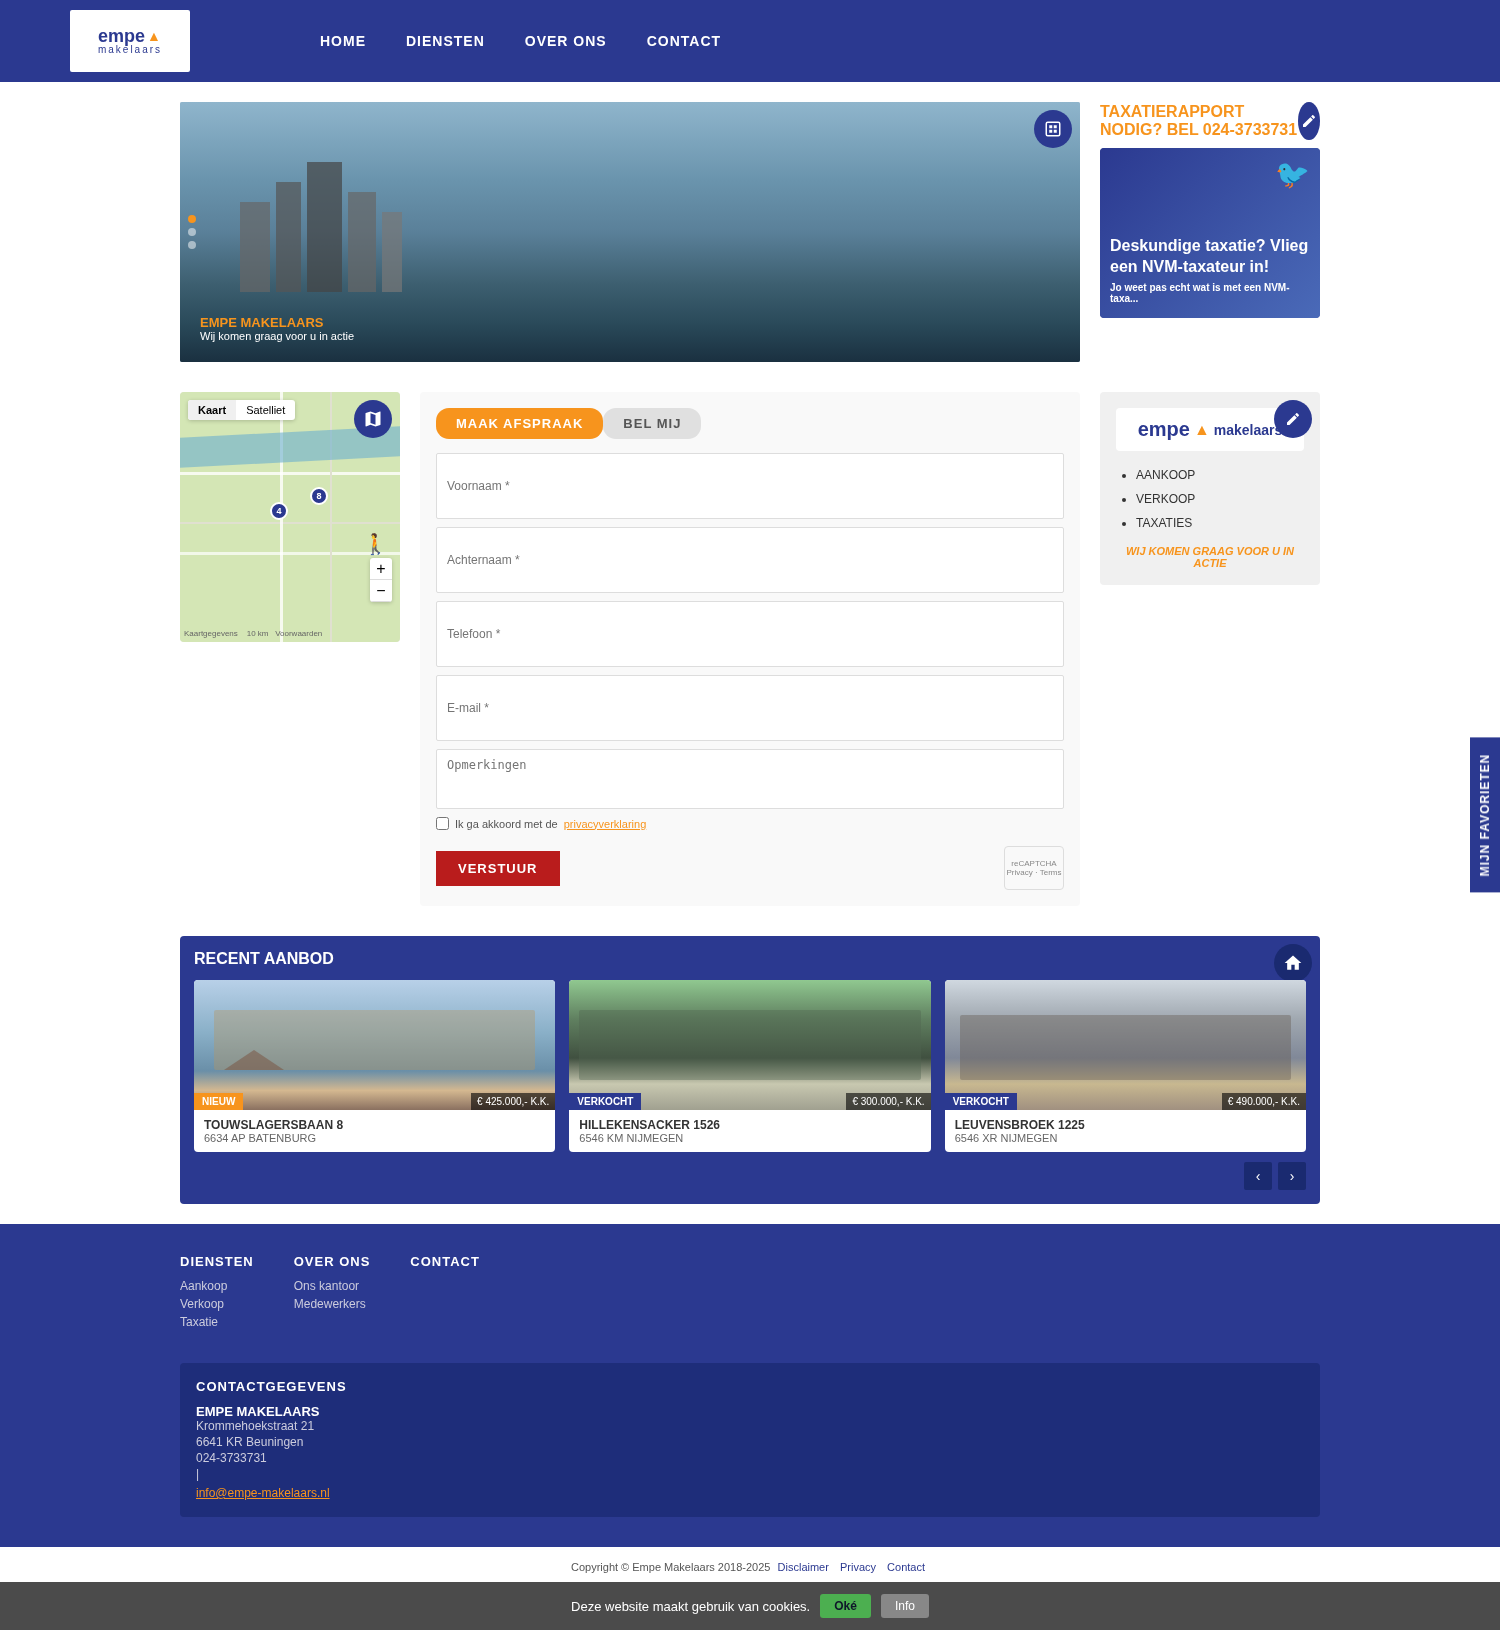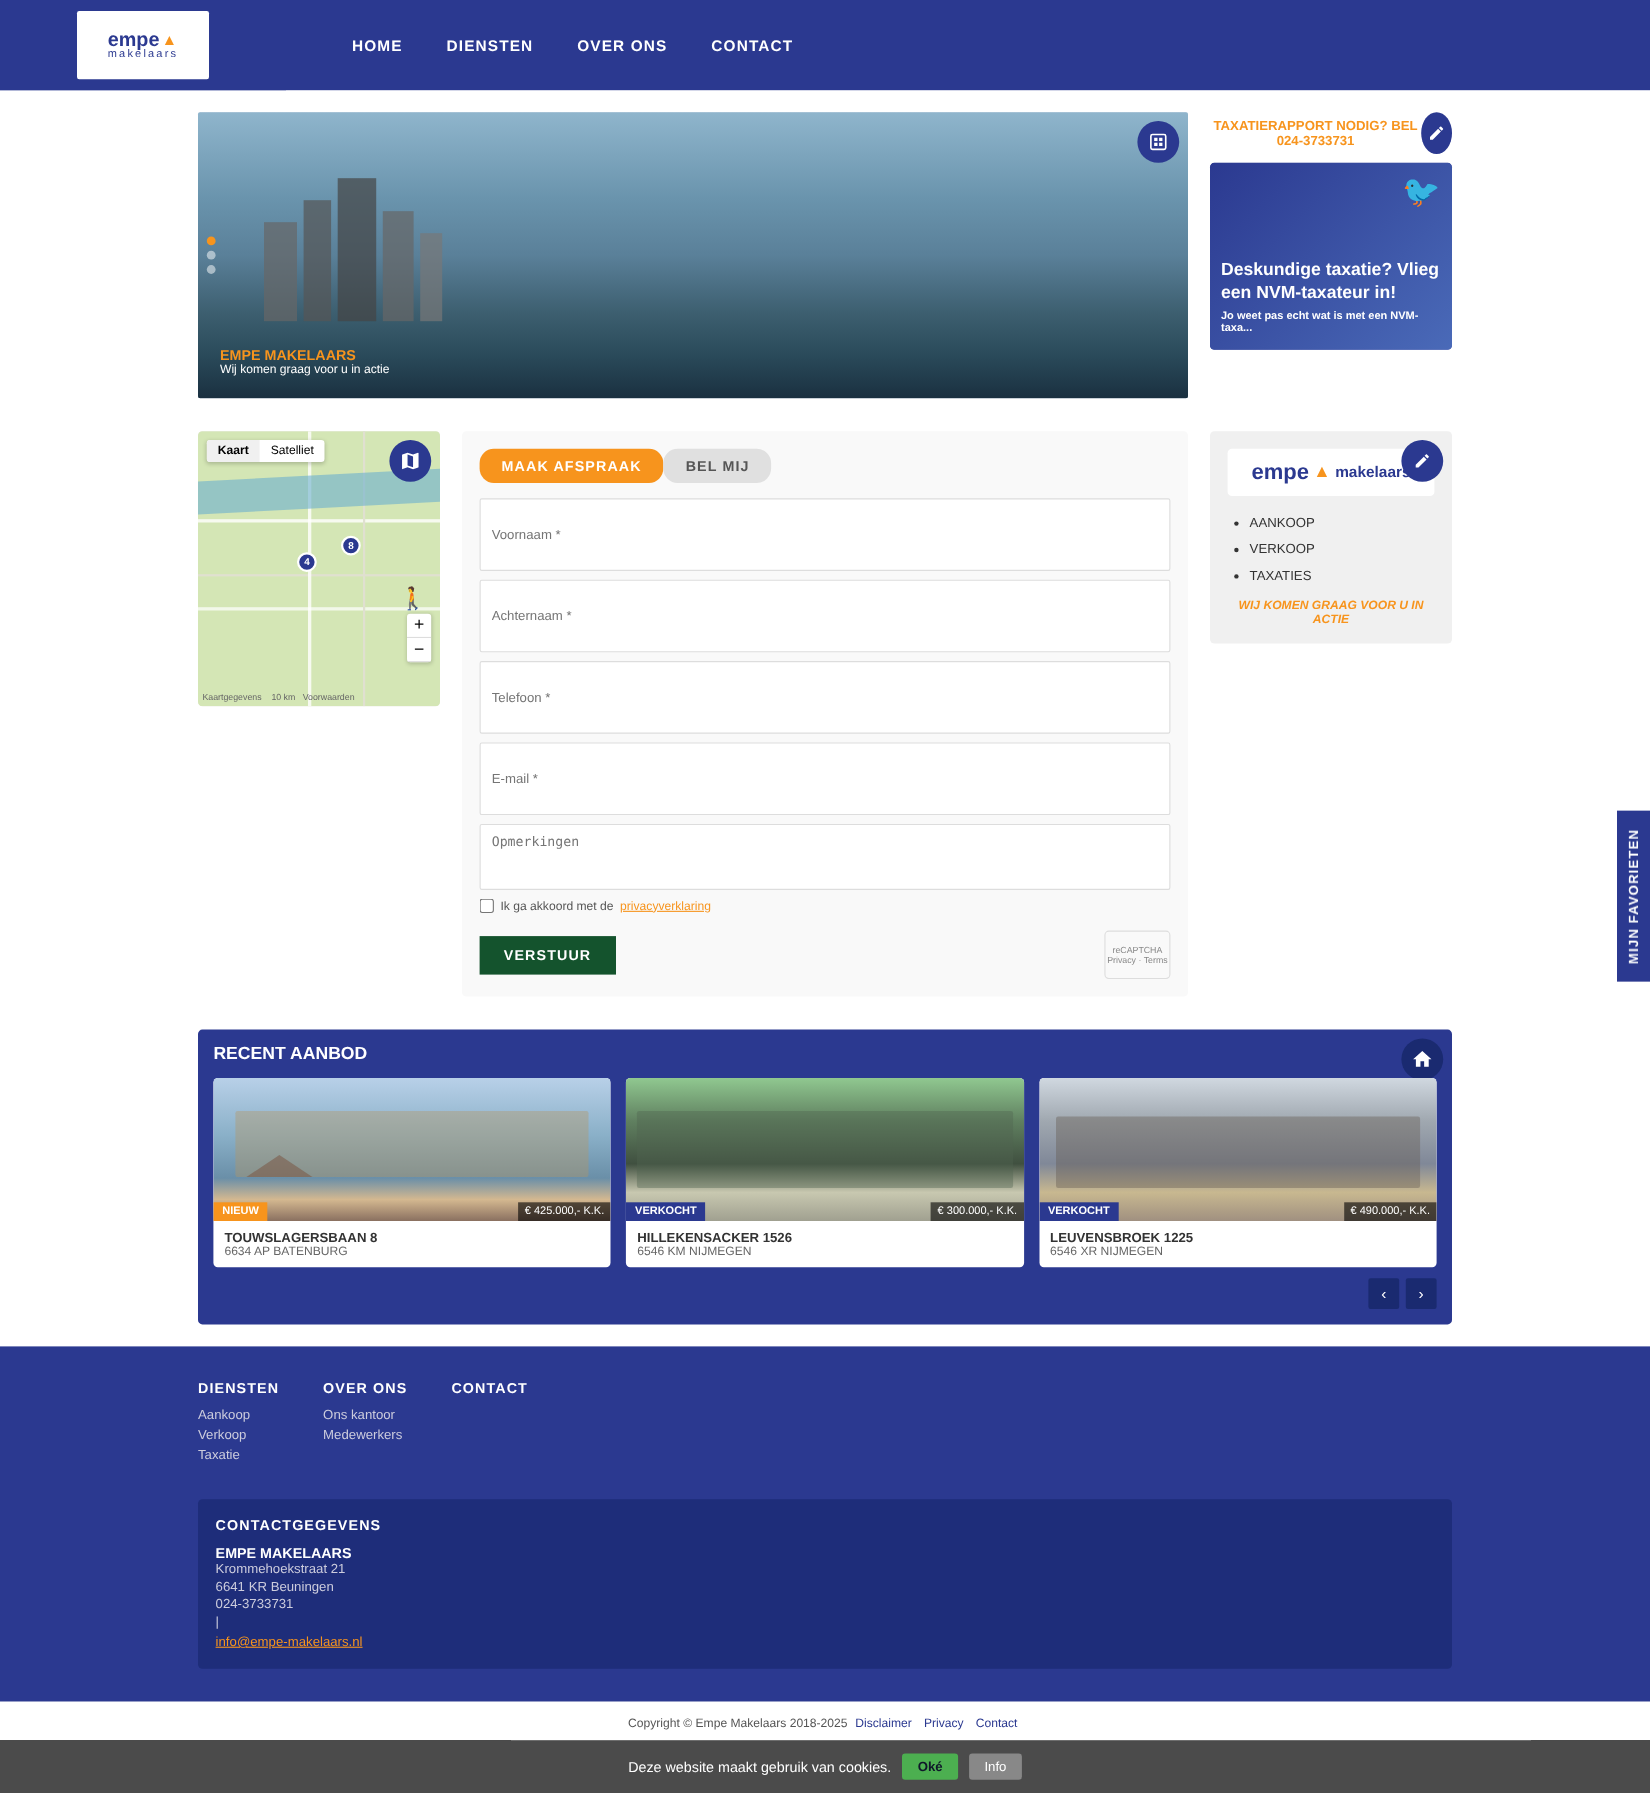--- a/index.html
+++ b/index.html
@@ -272,21 +272,21 @@
       color: #555;
     }
     .form-privacy a { color: #f7941d; }
     .form-bottom {
       display: flex;
       align-items: center;
       justify-content: space-between;
       margin-top: 8px;
     }
     .btn-verstuur {
-      background: #14532d;
+      background: #b91c1c;
       color: #fff;
       border: none;
       padding: 10px 22px;
       font-weight: bold;
       font-size: 13px;
       text-transform: uppercase;
       cursor: pointer;
       letter-spacing: 1px;
     }
     .recaptcha-box {
@@ -636,21 +636,21 @@
     </div>
     <div style="position:absolute;left:8px;top:50%;transform:translateY(-50%);display:flex;flex-direction:column;gap:5px;">
       <div class="hero-dot active"></div>
       <div class="hero-dot"></div>
       <div class="hero-dot"></div>
     </div>
   </div>
 
   <div class="hero-sidebar">
     <div style="display:flex;align-items:center;justify-content:space-between;">
-      <span class="taxatie-header" style="font-size:12px;text-align:center;">TAXATIERAPPORT NODIG? BEL 024-3733731</span>
+      <span class="taxatie-header" style="font-size:16px;">TAXATIERAPPORT NODIG? BEL 024-3733731</span>
       <div class="taxatie-edit-icon">
         <svg width="16" height="16" viewBox="0 0 24 24" fill="white">
             <path d="M3 17.25V21h3.75L17.81 9.94l-3.75-3.75L3 17.25zM20.71 7.04c.39-.39.39-1.02 0-1.41l-2.34-2.34c-.39-.39-1.02-.39-1.41 0l-1.83 1.83 3.75 3.75 1.83-1.83z"></path>
           </svg>
       </div>
     </div>
     <div class="taxatie-banner">
       <div style="position:absolute;top:0;left:0;right:0;bottom:0;background:linear-gradient(135deg,#2b3990,#4a6ab8);border-radius:4px;"></div>
       <div style="position:absolute;top:10px;right:10px;font-size:28px;">🐦</div>
       <div style="position:relative;z-index:1;">

